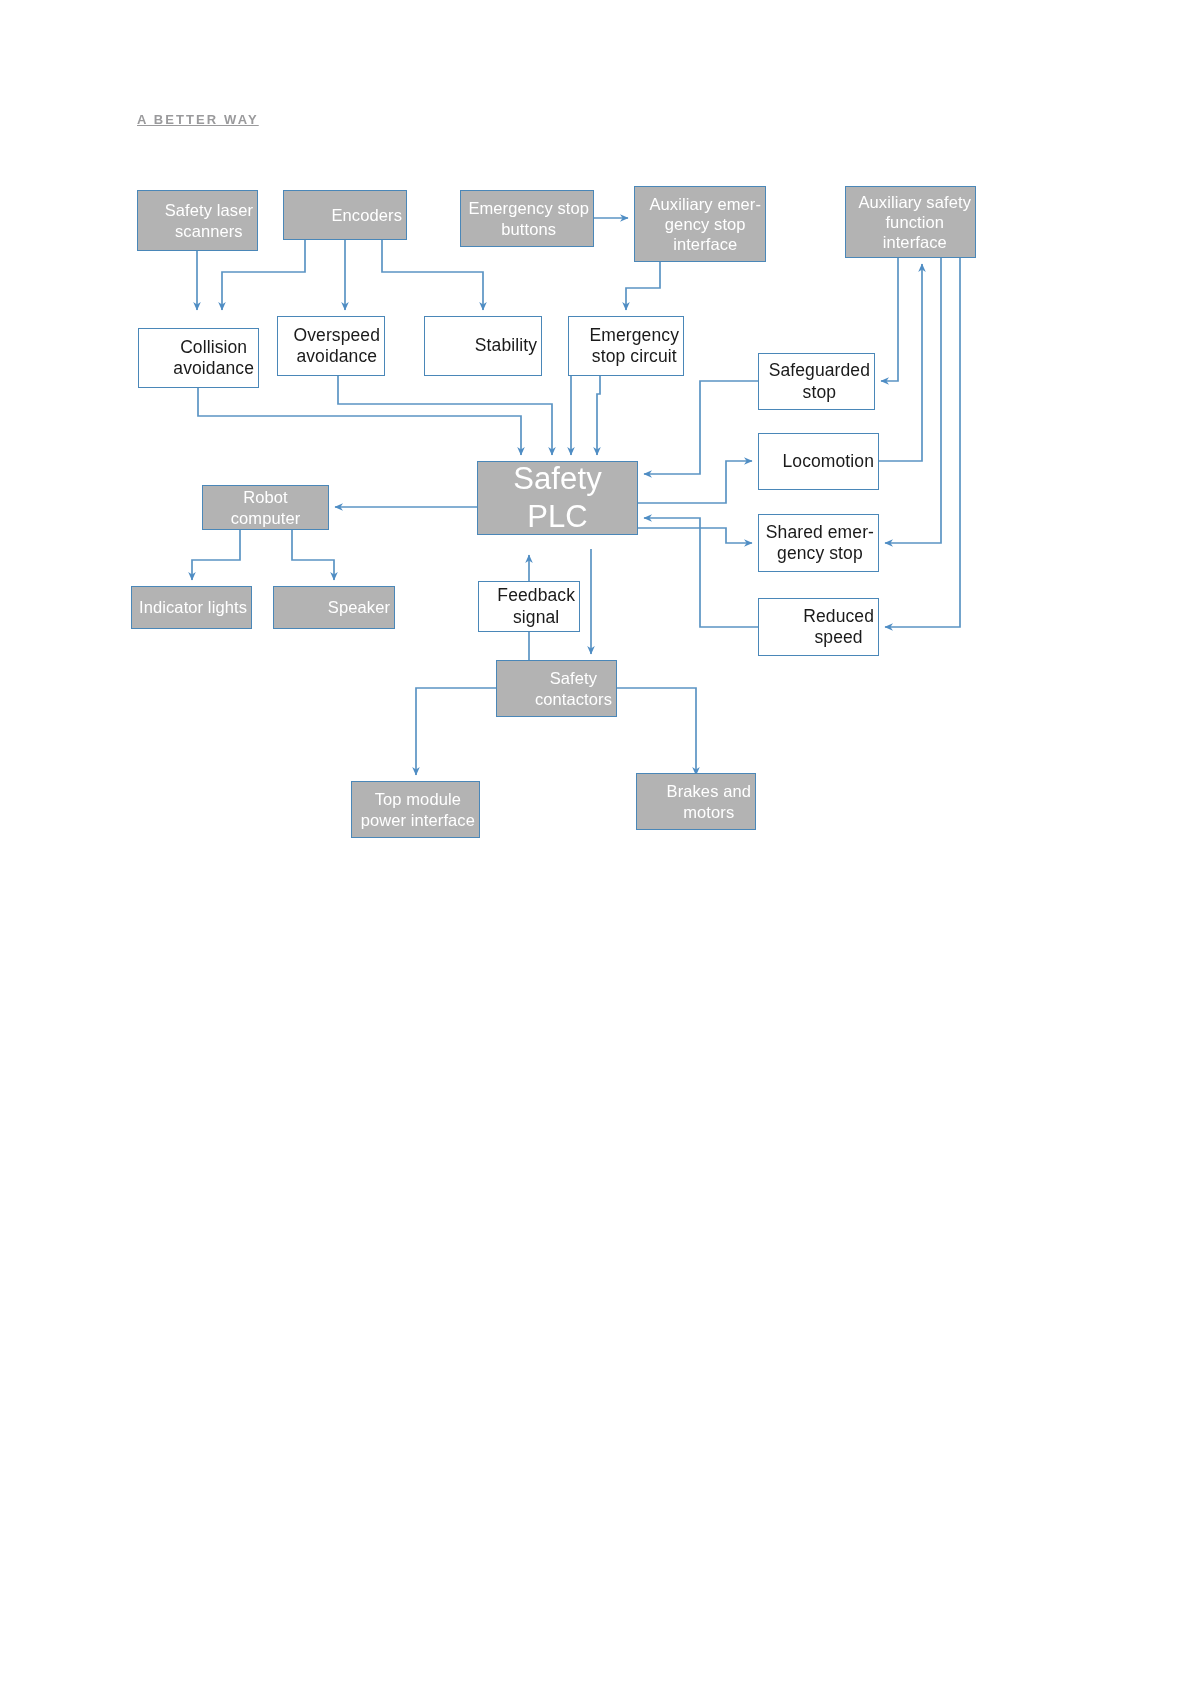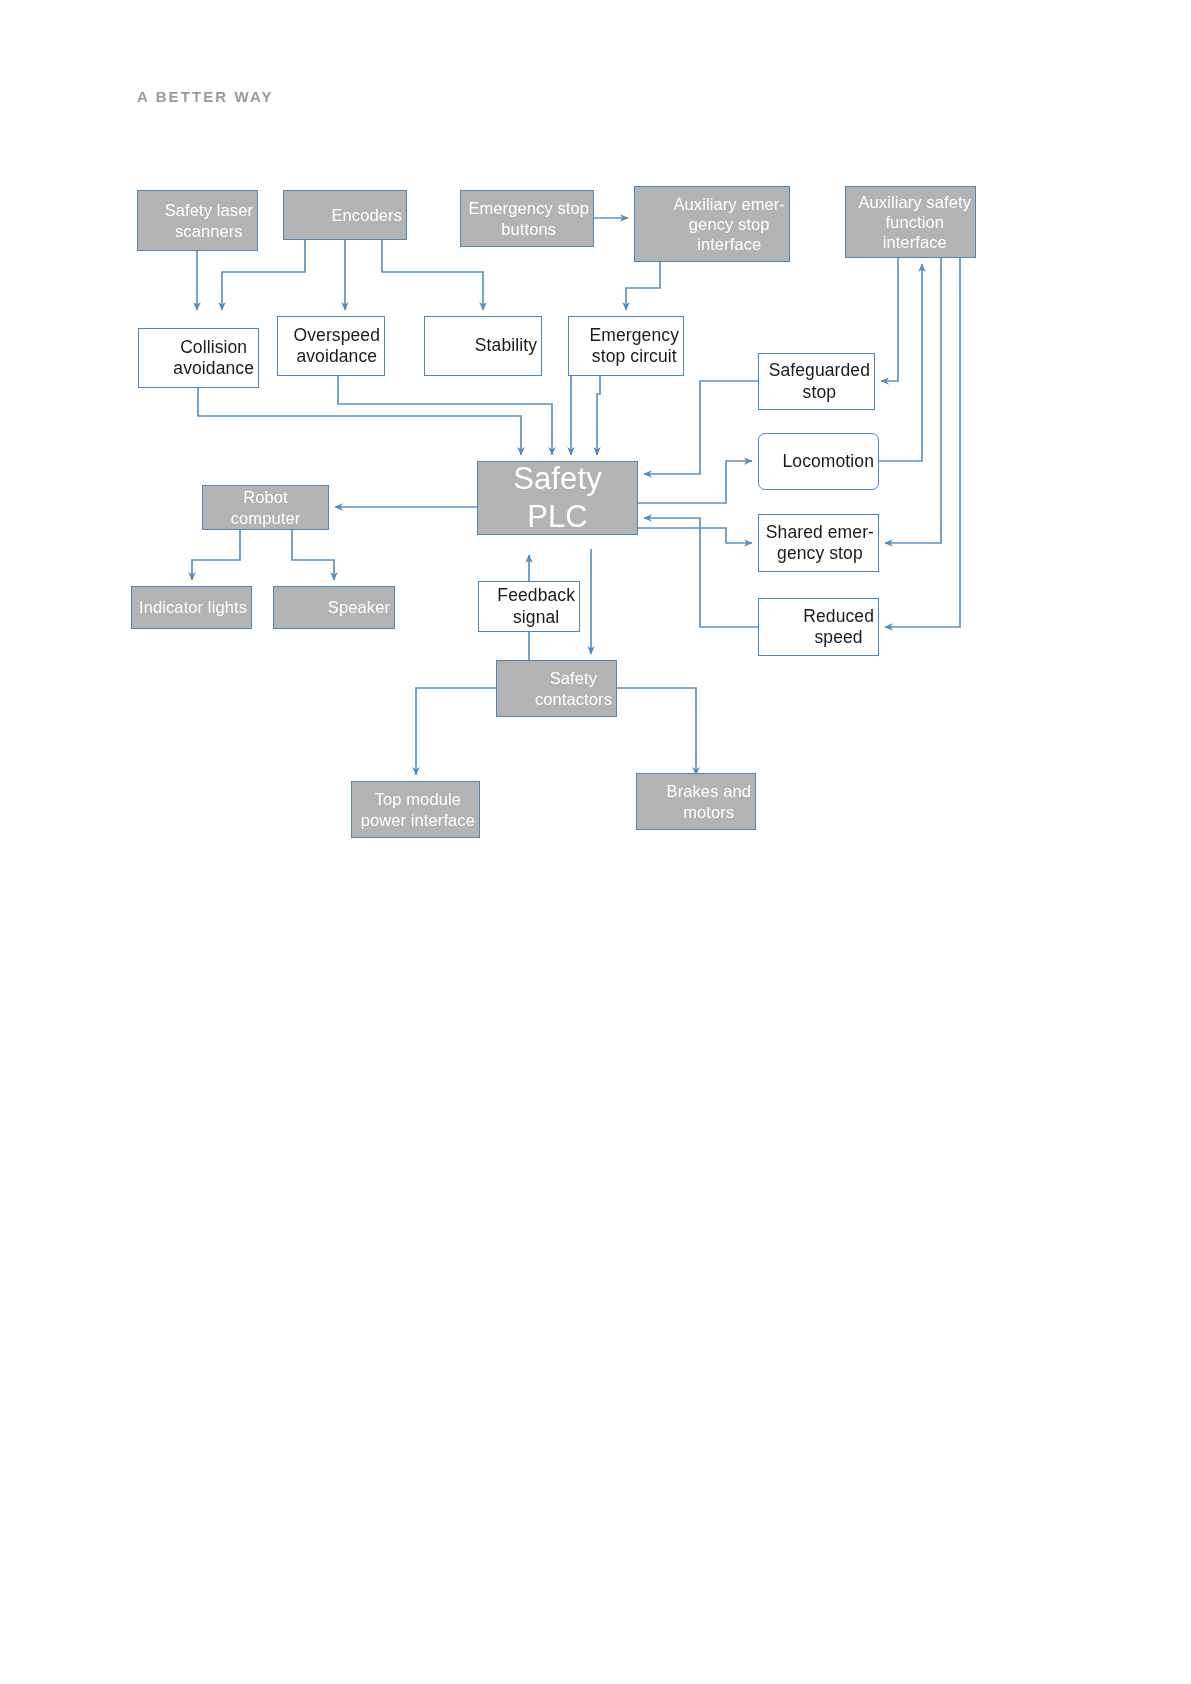--- a/index.html
+++ b/index.html
@@ -48,25 +48,26 @@
     left: 54px;
     top: 11px;
     width: 0; height: 0;
     border-left: 13px solid #4a7fc1;
     border-top: 9px solid transparent;
     border-bottom: 9px solid transparent;
   }
   #logo .logo-tag {
     position: absolute;
     left: 4px;
-    top: 36px;
-    font-size: 15px;
+    top: 60px;
+    font-size: 13px;
     font-weight: bold;
     letter-spacing: 2.1px;
     color: #9a9a9c;
+    text-decoration: underline;
   }
   
   .node {
     position: absolute;
     box-sizing: border-box;
     border: 1.6px solid #4a87b8;
     display: flex;
     align-items: center;
     justify-content: flex-end;
     text-align: center;
@@ -160,21 +161,21 @@
       <span class="lbl">Safety laser
 scanners</span>
     </div>
     <div class="node gray f16" style="left: 283px; top: 190px; width: 124px; height: 50px;">
       <span class="lbl">Encoders</span>
     </div>
     <div class="node gray f16" style="left: 460px; top: 190px; width: 134px; height: 57px;">
       <span class="lbl">Emergency stop
 buttons</span>
     </div>
-    <div class="node gray f16" style="left: 634px; top: 186px; width: 156px; height: 76px;">
+    <div class="node gray f16" style="left: 634px; top: 186px; width: 132px; height: 76px;">
       <span class="lbl">Auxiliary emer-
 gency stop
 interface</span>
     </div>
     <div class="node gray f16" style="left: 845px; top: 186px; width: 131px; height: 72px;">
       <span class="lbl">Auxiliary safety
 function
 interface</span>
     </div>
     <div class="node white f17" style="left: 138px; top: 328px; width: 121px; height: 60px;">
@@ -189,21 +190,21 @@
       <span class="lbl">Stability</span>
     </div>
     <div class="node white f17" style="left: 568px; top: 316px; width: 116px; height: 60px;">
       <span class="lbl">Emergency
 stop circuit</span>
     </div>
     <div class="node white f17" style="left: 758px; top: 353px; width: 117px; height: 57px;">
       <span class="lbl">Safeguarded
 stop</span>
     </div>
-    <div class="node white f17" style="left: 758px; top: 433px; width: 121px; height: 57px; border-radius: 7px;">
+    <div class="node white f17" style="left: 758px; top: 433px; width: 121px; height: 57px;">
       <span class="lbl">Locomotion</span>
     </div>
     <div class="node white f17" style="left: 758px; top: 514px; width: 121px; height: 58px;">
       <span class="lbl">Shared emer-
 gency stop</span>
     </div>
     <div class="node white f17" style="left: 758px; top: 598px; width: 121px; height: 58px;">
       <span class="lbl">Reduced
 speed</span>
     </div>

